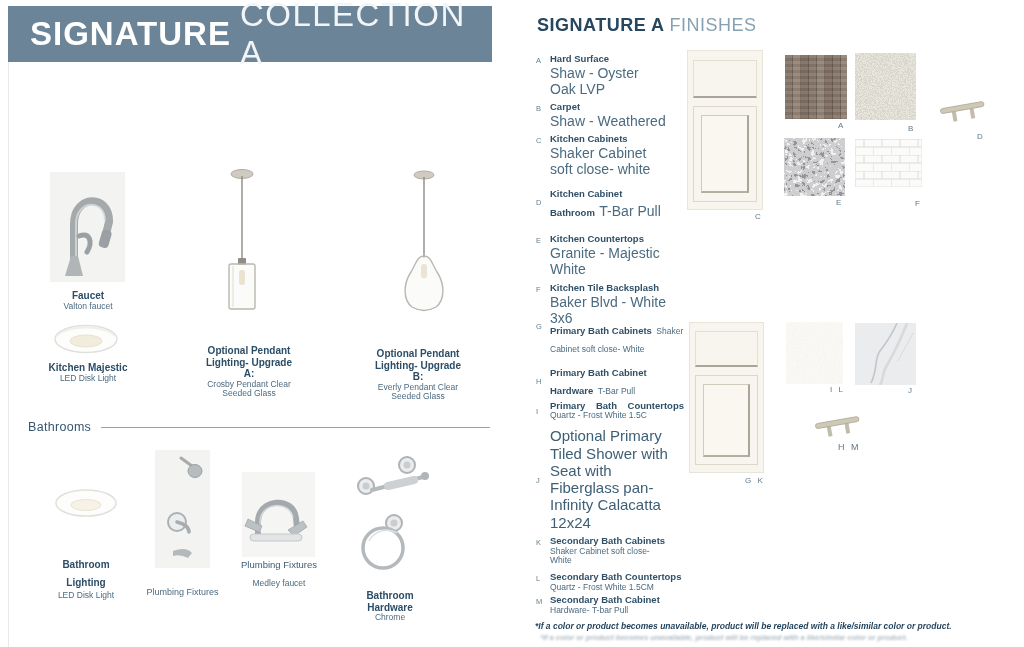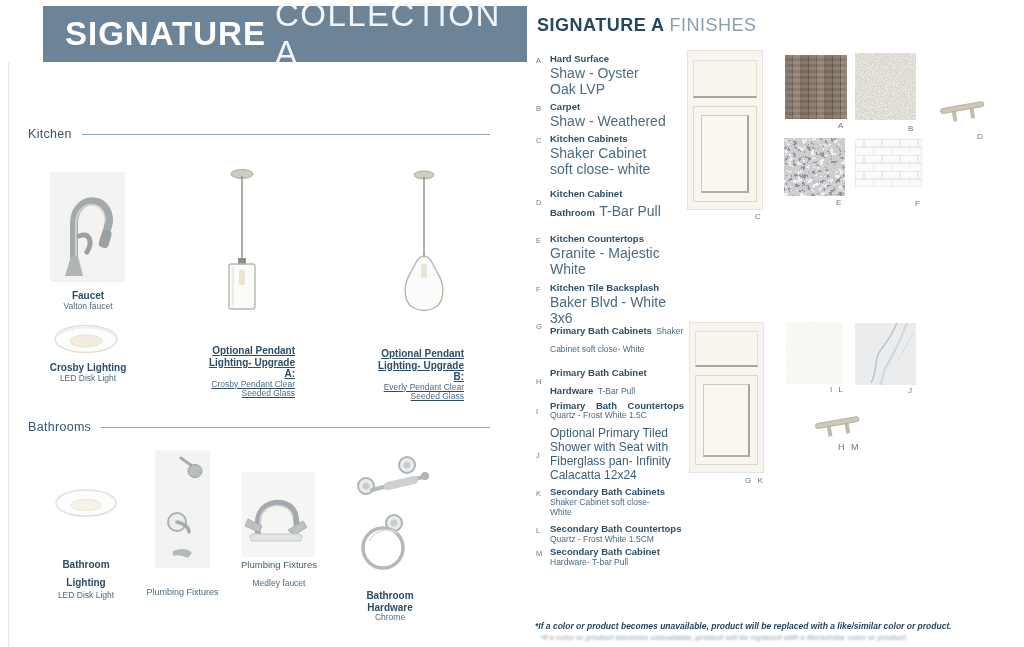--- a/index.html
+++ b/index.html
@@ -2,58 +2,58 @@
 <html><head>
 <meta charset="utf-8">
 <style>
   html,body{margin:0;padding:0;background:#ffffff;}
   #page{position:relative;width:1024px;height:647px;background:#ffffff;overflow:hidden;
         font-family:"Liberation Sans","DejaVu Sans",sans-serif;color:#2c4d66;}
   .abs{position:absolute;}
 
   
   .page-edge{left:8px;top:62px;width:1px;height:585px;background:#e9e9e9;}
-  .banner{left:8px;top:6px;width:484px;height:56px;background:#6b8497;display:flex;align-items:center;padding-left:22px;box-sizing:border-box;margin-left:35px;}
+  .banner{left:8px;top:6px;width:484px;height:56px;background:#6b8497;display:flex;align-items:center;padding-left:22px;box-sizing:border-box;}
   .banner .b1{color:#fff;font-size:33px;font-weight:700;letter-spacing:1px;}
   .banner .b2{color:#f2f5f7;font-size:33px;font-weight:400;letter-spacing:1.5px;margin-left:9px;}
   .sec-heading .h1{font-weight:700;letter-spacing:.5px;color:#27475f;}
   .sec-heading .h2{font-weight:400;letter-spacing:.5px;color:#87a1b2;margin-left:5px;}
   .fixtures-heading{left:30px;top:88px;font-size:20px;}
   .finishes-heading{left:537px;top:15px;font-size:18px;}
 
   
   .group-header{display:flex;align-items:center;height:14px;}
   .group-header .gh-label{font-size:12.5px;color:#35566e;letter-spacing:.3px;white-space:nowrap;}
   .group-header .gh-line{flex:1;height:1px;background:#8ea6b4;margin-left:10px;}
 
   
   .card{background:#f3f3f1;}
   .fx-label{text-align:center;line-height:1.15;}
   .fx-label .fx-name{font-size:10px;font-weight:700;color:#2c4d66;}
   .fx-label .fx-desc{font-size:8.5px;color:#4b6b81;}
   .fx-label .blk{display:block;}
-  .fx-label.left{text-align:right;text-decoration:underline;}
+  .fx-label.left{text-align:center;}
 
   
   .fin-list{display:flex;flex-direction:column;}
   .fin-item{display:flex;align-items:flex-start;margin-bottom:5px;}
   .fin-item.lc{align-items:center;}
   .fin-item.mb14{margin-bottom:14px;}
   .fin-item.mb2{margin-bottom:2px;}
   .fin-item.mb6{margin-bottom:6px;}
   .fin-letter{width:14px;flex:0 0 14px;font-size:7.5px;color:#64808f;padding-top:2px;}
   .fin-text{line-height:1.15;}
   .list1 .fin-text{width:116px;}
   .list2 .fin-text{width:134px;}
   .fin-name{font-size:9.5px;font-weight:700;color:#2f4f67;}
   .fin-desc{font-size:14px;color:#4b6b81;}
   .list2 .fin-desc{font-size:8.5px;}
   .fin-desc.blk,.fin-name.blk{display:block;}
   .fin-name.justify{display:block;text-align:justify;text-align-last:justify;}
-  .fin-mid{font-size:12px;font-weight:400;color:#3d5f76;display:block;}
+  .fin-mid{font-size:15px;font-weight:400;color:#3d5f76;display:block;}
 
   
   .sw-letter{font-size:8px;color:#5f7888;letter-spacing:2px;}
   .wood{background:
       repeating-linear-gradient(180deg,rgba(255,255,255,.06) 0 3px,rgba(0,0,0,.06) 3px 6px),
       repeating-linear-gradient(90deg,#87786c 0 7px,#6e6156 7px 8px,#948578 8px 15px,#786a5f 15px 16px,#806f63 16px 23px,#685b50 23px 24px);}
   .cab{background:#f7f5ee;box-shadow:0 0 0 1px #e7e4d9 inset;position:absolute;}
   .cab .drawer{position:absolute;top:6%;left:8%;right:8%;height:22%;border:1px solid #e2dfd3;border-bottom:2px solid #a9a598;}
   .cab .door{position:absolute;top:35%;left:8%;right:8%;bottom:5%;border:1px solid #dcd9cc;}
   .cab .panel{position:absolute;top:9%;left:12%;right:12%;bottom:8%;background:#f9f7f0;border:1px solid #cfcbbc;border-right:2px solid #a9a598;border-bottom:2px solid #b3af A1;}
@@ -106,24 +106,20 @@
   </svg>
 
   <div class="abs page-edge"></div>
 
   <div class="abs banner">
     <span class="b1">SIGNATURE</span>
     <span class="b2">COLLECTION A</span>
   </div>
 
 
-  <div class="abs group-header" style="left:28px;top:127px;width:462px;">
-    <span class="gh-label">Kitchen</span>
-    <span class="gh-line"></span>
-  </div>
 
   <div class="abs card" style="left:50px;top:172px;width:75px;height:110px;">
     <svg width="75" height="110" viewBox="0 0 75 110">
       <path d="M24 96 L24 52 C24 22 60 22 59 50 L56 62" fill="none" stroke="#a4a9ac" stroke-width="8" stroke-linecap="round"></path>
       <path d="M26 92 L26 52 C26 28 54 26 55 48" fill="none" stroke="#d8dbdc" stroke-width="2" stroke-linecap="round" opacity=".8"></path>
       <rect x="51" y="58" width="10" height="18" rx="4" fill="#9aa0a3" transform="rotate(16 56 64)"></rect>
       <path d="M29 64 C40 60 43 70 37 80" fill="none" stroke="#9aa0a3" stroke-width="5" stroke-linecap="round"></path>
       <path d="M15 104 L21 84 L28 84 L33 104 Z" fill="#b1b5b8"></path>
     </svg>
   </div>
@@ -131,21 +127,21 @@
     <span class="fx-name blk">Faucet</span>
     <span class="fx-desc blk">Valton faucet</span>
   </div>
 
   <svg class="abs" style="left:52px;top:321px;" width="68" height="38" viewBox="0 0 68 38">
     <ellipse cx="34" cy="18" rx="31" ry="13.5" fill="#fdfdfc" stroke="#e0e0dc" stroke-width="1.5"></ellipse>
     <ellipse cx="34" cy="20" rx="16" ry="6" fill="#f2ecdc" stroke="#e8e1d0" stroke-width="1"></ellipse>
     <path d="M5 15 a31 13 0 0 1 58 0" fill="none" stroke="#efefec" stroke-width="2"></path>
   </svg>
   <div class="abs fx-label" style="left:40px;top:362px;width:96px;">
-    <span class="fx-name blk">Crosby Lighting</span>
+    <span class="fx-name blk">Kitchen Majestic</span>
     <span class="fx-desc blk">LED Disk Light</span>
   </div>
 
   <svg class="abs" style="left:226px;top:166px;" width="32" height="146" viewBox="0 0 32 146">
     <ellipse cx="16" cy="8" rx="11" ry="4.5" fill="#cfcbc0" stroke="#b2aea2" stroke-width="1"></ellipse>
     <line x1="16" y1="10" x2="16" y2="94" stroke="#8e8b83" stroke-width="1.4"></line>
     <rect x="12" y="92" width="8" height="7" rx="1" fill="#8f8c84"></rect>
     <rect x="3" y="98" width="26" height="45" rx="2" fill="#f7f7f4" fill-opacity=".55" stroke="#b9b7ae" stroke-width="1.4"></rect>
     <rect x="13" y="104" width="6" height="15" rx="2.5" fill="#e9e3cf"></rect>
     <line x1="7" y1="100" x2="7" y2="141" stroke="#dddbd2" stroke-width="1"></line>

